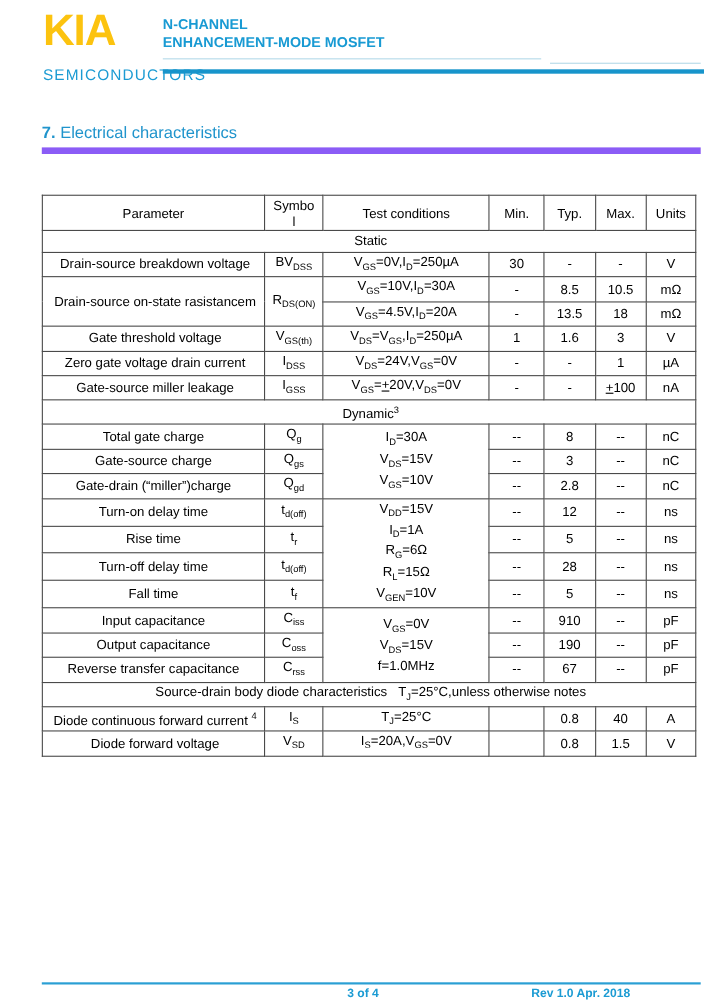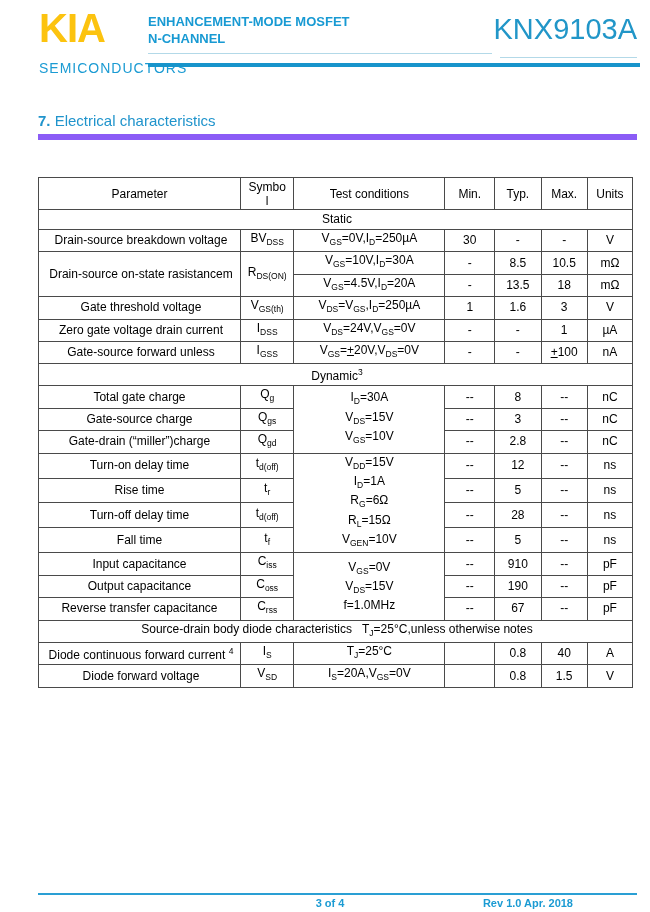--- a/index.html
+++ b/index.html
@@ -92,24 +92,23 @@
   }
 </style>
 </head>
 <body>
 
 <div class="page">
 
   <div class="logo">KIA</div>
   <div class="logo-sub">SEMICONDUCTORS</div>
   <div class="device-type">
+    <div>N-CHANNEL</div>
     <div>ENHANCEMENT-MODE MOSFET</div>
-    <div>N-CHANNEL</div>
   </div>
-  <div class="part-number">KNX9103A</div>
   <div class="rule-thin-left"></div>
   <div class="rule-thin-right"></div>
   <div class="rule-thick"></div>
 
   <div class="section-title-wrap">
     <span class="num">7.</span><span> Electrical characteristics</span>
   </div>
 
 
   <table class="ec">
@@ -175,21 +174,21 @@
         <tr>
           <td class="left">Zero gate voltage drain current</td>
           <td>I<sub>DSS</sub></td>
           <td>V<sub>DS</sub>=24V,V<sub>GS</sub>=0V</td>
           <td>-</td>
           <td>-</td>
           <td>1</td>
           <td>µA</td>
         </tr>
         <tr>
-          <td class="left">Gate-source forward unless</td>
+          <td class="left">Gate-source miller leakage</td>
           <td>I<sub>GSS</sub></td>
           <td>V<sub>GS</sub>=<u>+</u>20V,V<sub>DS</sub>=0V</td>
           <td>-</td>
           <td>-</td>
           <td><u>+</u>100</td>
           <td>nA</td>
         </tr>
         <tr>
           <td colspan="7" class="section-cell">Dynamic<sup>3</sup></td>
         </tr>

